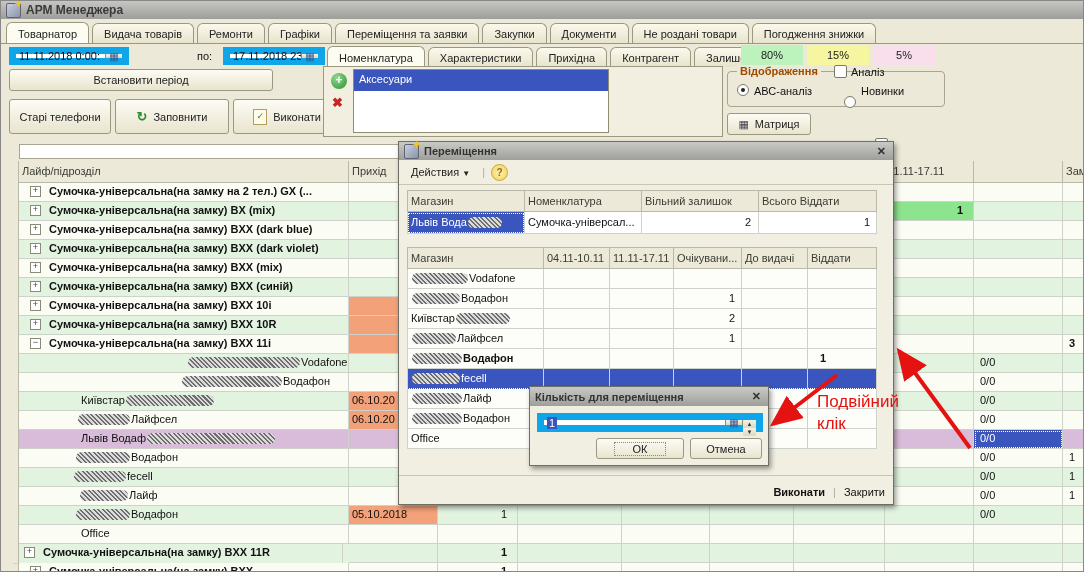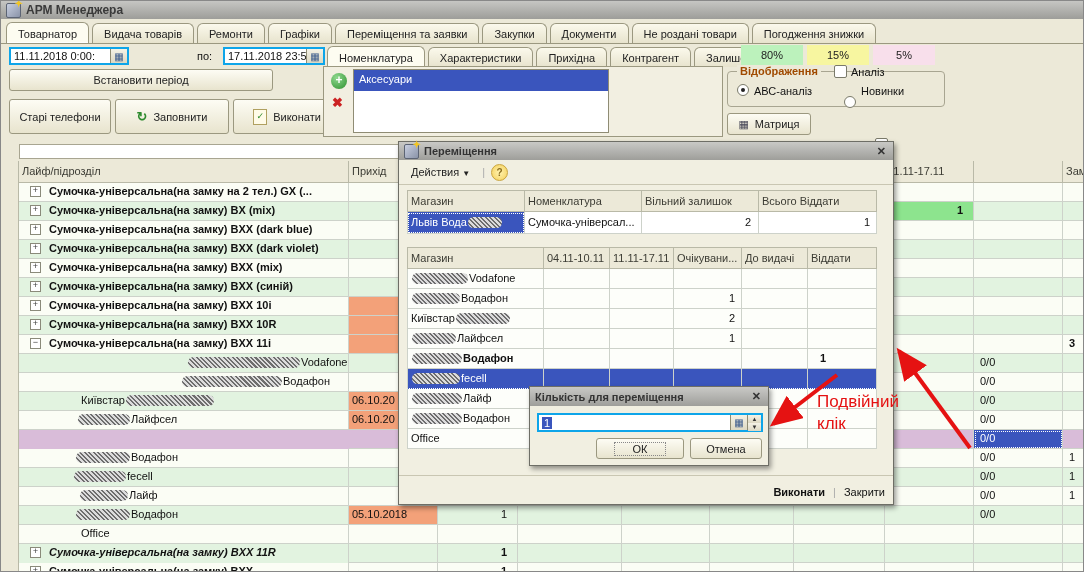--- a/index.html
+++ b/index.html
@@ -14,21 +14,21 @@
     border-radius:2px;position:relative;flex:0 0 auto;}
   .appicon:after{content:"✦";position:absolute;right:-3px;top:-6px;color:#f2c520;font-size:10px;}
   
   .tabrow{display:flex;gap:3px;align-items:flex-end;}
   .tab{background:linear-gradient(#fbf9ec,#e7e3cd);border:1px solid #9b9880;border-bottom:none;
     border-radius:6px 6px 0 0;padding:4px 11px 3px;white-space:nowrap;color:#222;}
   .tab.active{background:#fdfcf1;padding-top:5px;font-weight:normal;box-shadow:0 -1px 0 #fff inset;}
   
   .btn{background:linear-gradient(#fdfcf4,#e8e4ce);border:1px solid #9b9880;border-radius:3px;
     display:flex;align-items:center;justify-content:center;gap:6px;color:#222;}
-  .field{background:#fff;border:2px solid #0ea5e9;display:flex;align-items:center;}
+  .field{background:#fff;border:7px solid #0ea5e9;display:flex;align-items:center;}
   .field .val{flex:1;padding:0 3px;white-space:nowrap;overflow:hidden;}
   .calbtn{width:16px;height:100%;border-left:1px solid #8f8c74;background:linear-gradient(#f4f2e6,#ddd8c2);
     display:flex;align-items:center;justify-content:center;color:#3a5a8c;font-size:10px;}
   .chk{width:13px;height:13px;background:#fff;border:1px solid #7a7a6a;border-radius:2px;}
   .radio{width:12px;height:12px;background:#fff;border:1px solid #7a7a6a;border-radius:50%;position:relative;}
   .radio.on:after{content:"";position:absolute;left:3px;top:3px;width:4px;height:4px;border-radius:50%;background:#222;}
   
   .cell{position:absolute;box-sizing:border-box;border-right:1px solid #cdd2ca;border-bottom:1px solid #cdd2ca;
     padding:2px 3px;white-space:nowrap;overflow:hidden;}
   .hcell{background:#ece9d8;color:#3c3c34;border-right:1px solid #b9b9a7;border-bottom:1px solid #b9b9a7;}
@@ -288,20 +288,21 @@
       <div class="cell" style="left: 348px; top: 410px; width: 89px; height: 19px; background: rgb(243, 161, 121);">06.10.20</div>
       <div class="cell" style="left: 437px; top: 410px; width: 80px; height: 19px;"></div>
       <div class="cell" style="left: 517px; top: 410px; width: 104px; height: 19px;"></div>
       <div class="cell" style="left: 621px; top: 410px; width: 88px; height: 19px;"></div>
       <div class="cell" style="left: 709px; top: 410px; width: 84px; height: 19px;"></div>
       <div class="cell" style="left: 793px; top: 410px; width: 91px; height: 19px;"></div>
       <div class="cell" style="left: 884px; top: 410px; width: 89px; height: 19px;"></div>
       <div class="cell" style="left: 973px; top: 410px; width: 89px; height: 19px; padding-left: 6px;">0/0</div>
       <div class="cell" style="left: 1062px; top: 410px; width: 28px; height: 19px;"></div>
       <div style="position: absolute; left: 18px; top: 429px; width: 1072px; height: 19px; background: rgb(217, 188, 217);"></div>
+      <div class="cell" style="left: 18px; top: 429px; width: 330px; height: 19px; padding-left: 62px;"><span>Львів Водаф</span><span class="blob" style="width: 128px;"></span></div>
       <div class="cell" style="left: 348px; top: 429px; width: 89px; height: 19px;"></div>
       <div class="cell" style="left: 437px; top: 429px; width: 80px; height: 19px;"></div>
       <div class="cell" style="left: 517px; top: 429px; width: 104px; height: 19px;"></div>
       <div class="cell" style="left: 621px; top: 429px; width: 88px; height: 19px;"></div>
       <div class="cell" style="left: 709px; top: 429px; width: 84px; height: 19px;"></div>
       <div class="cell" style="left: 793px; top: 429px; width: 91px; height: 19px;"></div>
       <div class="cell" style="left: 884px; top: 429px; width: 89px; height: 19px;"></div>
       <div class="cell selcell" style="left: 973px; top: 429px; width: 89px; height: 19px; padding-left: 6px;">0/0</div>
       <div class="cell" style="left: 1062px; top: 429px; width: 28px; height: 19px;"></div>
       <div style="position: absolute; left: 18px; top: 448px; width: 1072px; height: 19px; background: rgb(251, 253, 245);"></div>
@@ -353,21 +354,21 @@
       <div class="cell" style="left: 348px; top: 524px; width: 89px; height: 19px;"></div>
       <div class="cell" style="left: 437px; top: 524px; width: 80px; height: 19px;"></div>
       <div class="cell" style="left: 517px; top: 524px; width: 104px; height: 19px;"></div>
       <div class="cell" style="left: 621px; top: 524px; width: 88px; height: 19px;"></div>
       <div class="cell" style="left: 709px; top: 524px; width: 84px; height: 19px;"></div>
       <div class="cell" style="left: 793px; top: 524px; width: 91px; height: 19px;"></div>
       <div class="cell" style="left: 884px; top: 524px; width: 89px; height: 19px;"></div>
       <div class="cell" style="left: 973px; top: 524px; width: 89px; height: 19px;"></div>
       <div class="cell" style="left: 1062px; top: 524px; width: 28px; height: 19px;"></div>
       <div style="position: absolute; left: 18px; top: 543px; width: 1072px; height: 19px; background: rgb(226, 243, 224);"></div>
-      <div class="cell" style="left: 18px; top: 543px; width: 330px; height: 20px; font-style: italic;"><span class="tree" style="margin-left: 8px;">+</span><span style="font-weight: bold;">Сумочка-універсальна(на замку) BXX 11R</span></div>
+      <div class="cell" style="left: 12px; top: 543px; width: 330px; height: 20px;"><span class="tree" style="margin-left: 8px;">+</span><span style="font-weight: bold;">Сумочка-універсальна(на замку) BXX 11R</span></div>
       <div class="cell" style="left: 348px; top: 543px; width: 89px; height: 19px;"></div>
       <div class="cell" style="left: 437px; top: 543px; width: 80px; height: 19px; text-align: right; padding-right: 10px; font-weight: bold;">1</div>
       <div class="cell" style="left: 517px; top: 543px; width: 104px; height: 19px;"></div>
       <div class="cell" style="left: 621px; top: 543px; width: 88px; height: 19px;"></div>
       <div class="cell" style="left: 709px; top: 543px; width: 84px; height: 19px;"></div>
       <div class="cell" style="left: 793px; top: 543px; width: 91px; height: 19px;"></div>
       <div class="cell" style="left: 884px; top: 543px; width: 89px; height: 19px;"></div>
       <div class="cell" style="left: 973px; top: 543px; width: 89px; height: 19px;"></div>
       <div class="cell" style="left: 1062px; top: 543px; width: 28px; height: 19px;"></div>
       <div style="position: absolute; left: 18px; top: 562px; width: 1072px; height: 19px; background: rgb(251, 253, 245);"></div>

